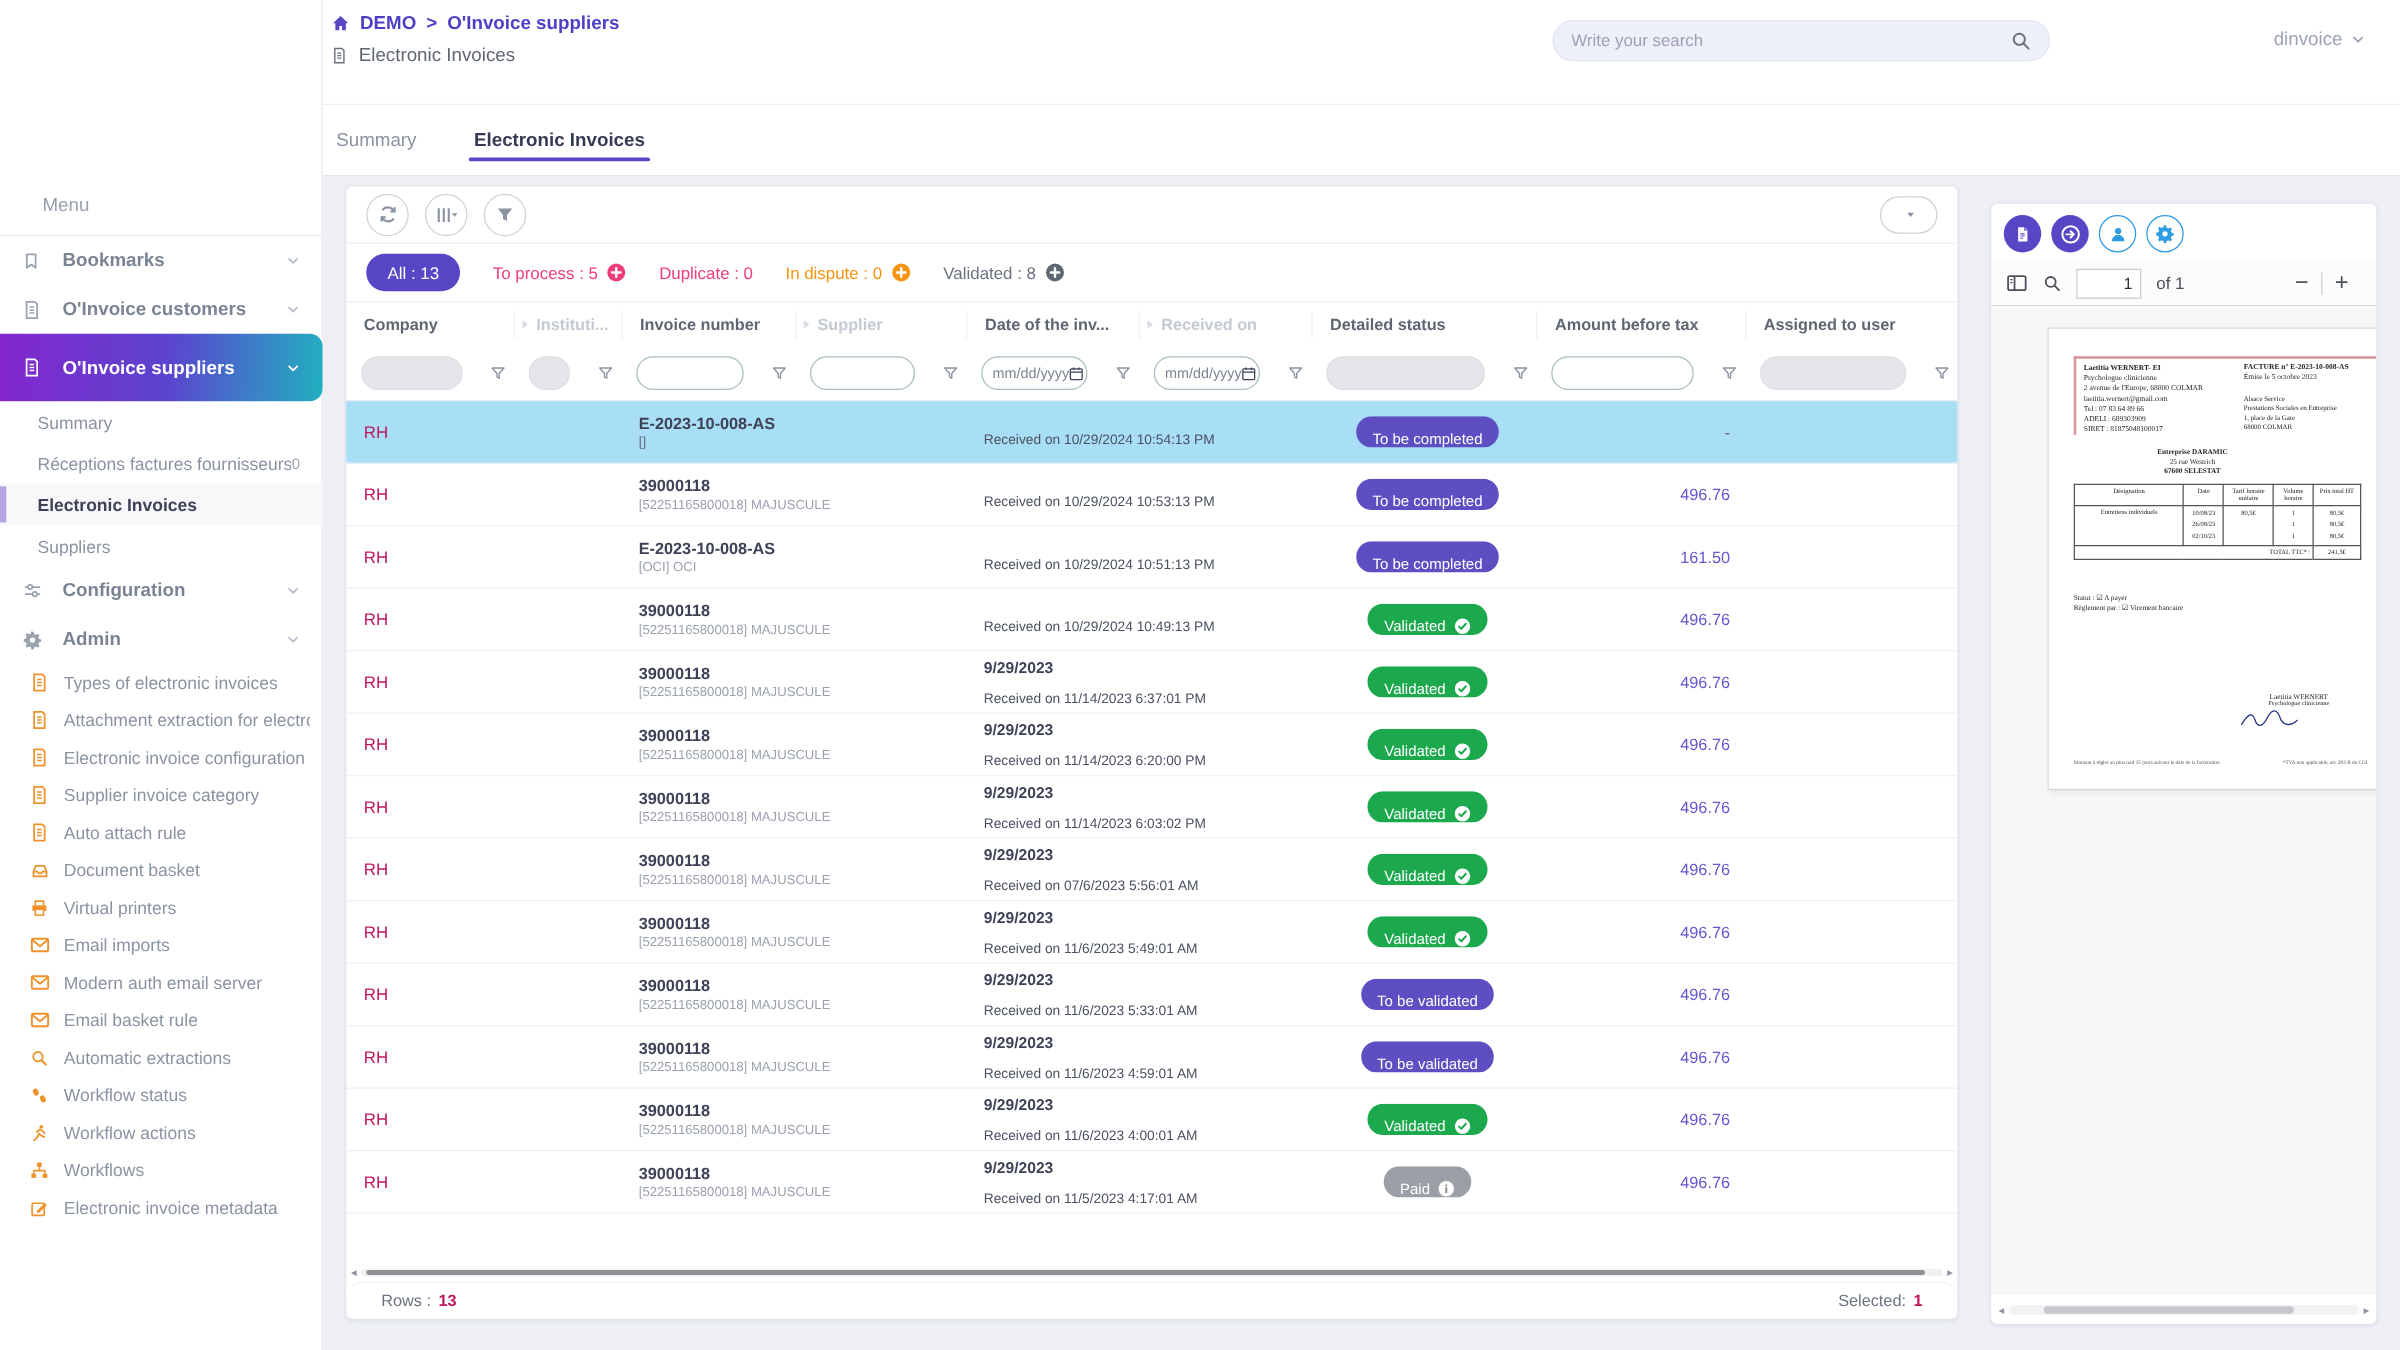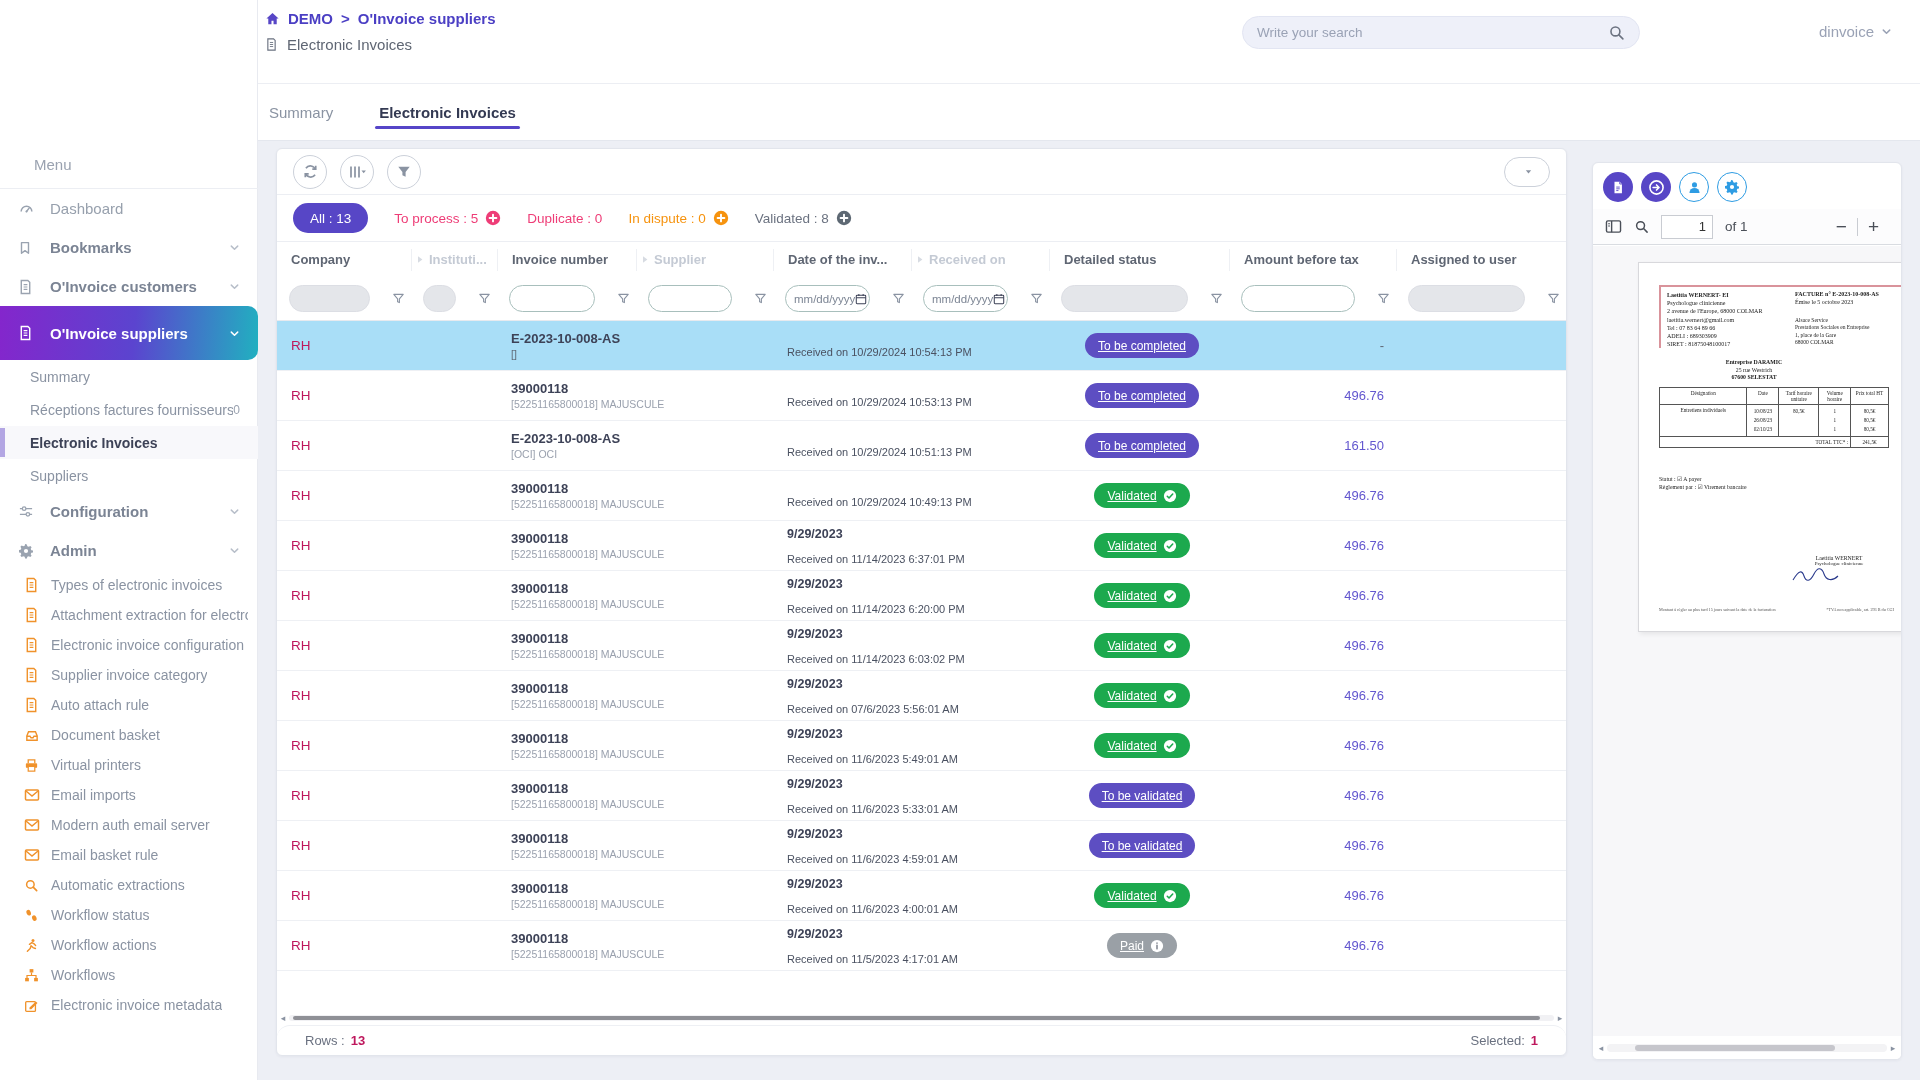--- a/index.html
+++ b/index.html
@@ -84,21 +84,21 @@
   .trow { display:grid; grid-template-columns:134px 86px 276px 276px 180px 167px 1fr; height:50px; border-bottom:1px solid #eef0f4; align-items:center; cursor:pointer; }
   .trow.selected { background:#a9def7; }
   .cell { padding:0 8px 0 14px; overflow:hidden; }
   .c-company { font-size:13.5px; color:#be185d; }
   .c-inv .num { font-size:13px; font-weight:bold; color:#3d4257; }
   .c-inv .sub { font-size:10.5px; color:#9aa1ae; margin-top:2px; white-space:nowrap; }
   .trow.selected .c-inv .sub { color:#5f6b78; }
   .c-date .d { font-size:12.5px; font-weight:bold; color:#3d4257; }
   .c-date .r { font-size:11px; color:#4a5161; margin-top:12px; white-space:nowrap; }
   .c-status { display:flex; justify-content:center; }
-  .pill { display:inline-flex; align-items:center; gap:6px; height:25px; padding:0 13px; border-radius:13px; font-size:12px; color:#fff; white-space:nowrap;text-decoration:underline; }
+  .pill { display:inline-flex; align-items:flex-end; gap:6px; height:25px; padding:0 13px; border-radius:13px; font-size:12px; color:#fff; white-space:nowrap; }
   .pill.todo,.pill.tovalidate { background:#5d4ec2; }
   .pill.validated { background:#1ca94e; }
   .pill.paid { background:#9aa0a6; }
   .c-amount { text-align:right; padding-right:12px; font-size:13px; }
   .c-amount .lnk { color:#6357cf; cursor:pointer; }
   .c-amount .dash { color:#5f6673; }
 
   .hscroll { position:absolute; left:0; width:1289px; top:862px; height:14px; display:flex; align-items:center; }
   .hscroll .arr { width:12px; font-size:9px; color:#8a93a2; text-align:center; cursor:pointer; line-height:14px; }
   .hscroll .track { flex:1; height:6px; background:#f1f1f4; border-radius:3px; position:relative; cursor:pointer; }
@@ -194,30 +194,20 @@
     </nav>
 </header>
 
 <aside class="sidebar">
   <div class="menu-row">
     <span class="burger"></span>
     <span class="lbl">Menu</span>
     <span class="pin"></span>
   </div>
   <nav class="nav" id="sidenav">
-      <div class="nav-item ">
-        <span class="ic">
-          <svg width="17" height="15" viewBox="0 0 16 16">
-            <path d="M2.3 11.2a5.7 5.7 0 1 1 11.4 0" fill="none" stroke="currentColor" stroke-width="1.6"></path>
-            <path d="M8 11.2l2.8-3.6" stroke="currentColor" stroke-width="1.6" stroke-linecap="round"></path>
-            <circle cx="8" cy="11.2" r="1.1" fill="currentColor"></circle>
-          </svg>
-        </span>
-        <span class="lbl">Dashboard</span>
-      </div>
       <div class="nav-item  bold">
         <span class="ic">
           <svg width="14" height="16" viewBox="0 0 16 16">
             <path d="M4 1.8h8V14l-4-3-4 3z" fill="none" stroke="currentColor" stroke-width="1.6" stroke-linejoin="round"></path>
           </svg>
         </span>
         <span class="lbl">Bookmarks</span>
         <span class="chev">
           <svg width="11" height="11" viewBox="0 0 12 12">
             <path d="M2.5 4.5 6 8l3.5-3.5" fill="none" stroke="currentColor" stroke-width="1.6" stroke-linecap="round" stroke-linejoin="round"></path>

